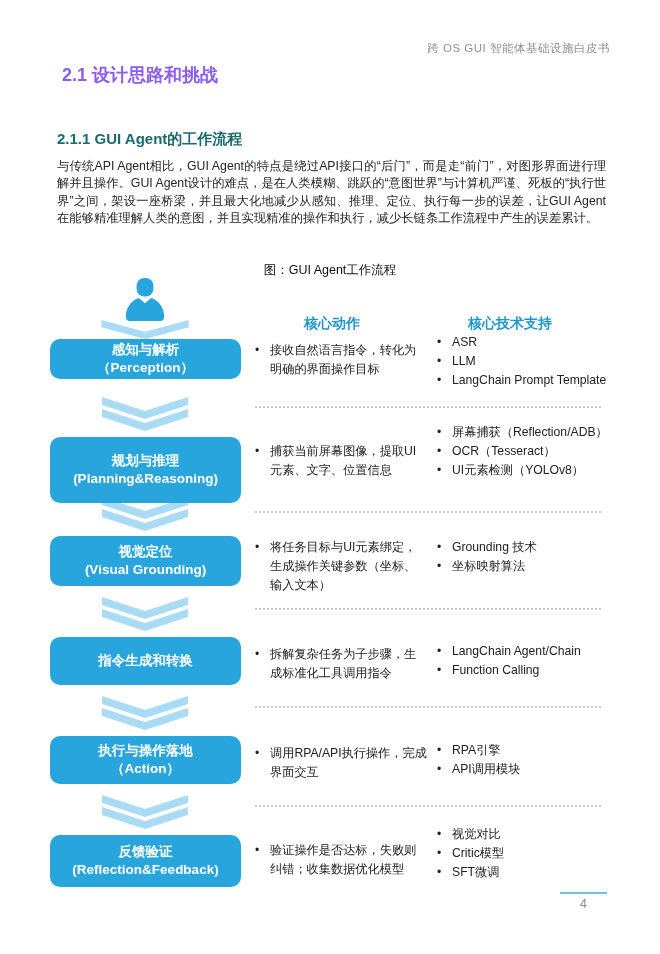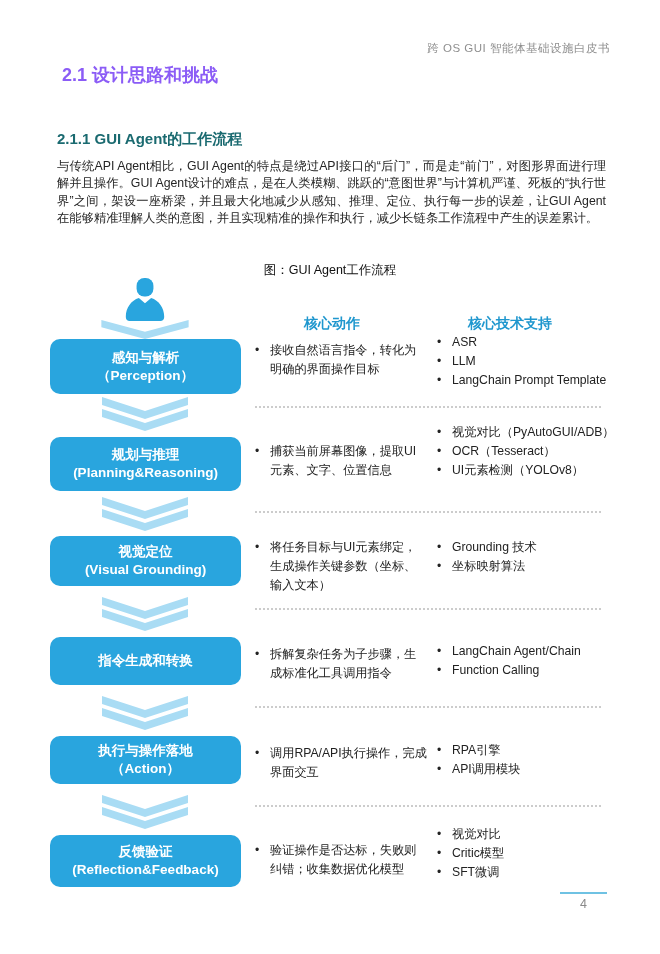--- a/index.html
+++ b/index.html
@@ -183,25 +183,25 @@
       <polygon points="0,12 43,26 86,12 86,20 43,34 0,20" fill="#a9dcf4"></polygon>
     </svg>
   </div>
   <div class="chev chev-double" style="top:795px">
     <svg viewBox="0 0 86 36" xmlns="http://www.w3.org/2000/svg">
       <polygon points="0,0 43,14 86,0 86,8 43,22 0,8" fill="#a9dcf4"></polygon>
       <polygon points="0,12 43,26 86,12 86,20 43,34 0,20" fill="#a9dcf4"></polygon>
     </svg>
   </div>
 
-  <div class="stage-box" style="top:339px;height:55px">
+  <div class="stage-box" style="top:339px;height:40px">
     <div>感知与解析</div>
     <div>（Perception）</div>
   </div>
-  <div class="stage-box" style="top:437px;height:54px">
+  <div class="stage-box" style="top:437px;height:66px">
     <div>规划与推理</div>
     <div>(Planning&amp;Reasoning)</div>
   </div>
   <div class="stage-box" style="top:536px;height:50px">
     <div>视觉定位</div>
     <div>(Visual Grounding)</div>
   </div>
   <div class="stage-box" style="top:637px;height:48px">
     <div>指令生成和转换</div>
   </div>
@@ -232,21 +232,21 @@
   <ul class="bullets action-block" style="top:841px">
     <li>验证操作是否达标，失败则纠错；收集数据优化模型</li>
   </ul>
 
   <ul class="bullets tech-block" style="top:333px">
     <li>ASR</li>
     <li>LLM</li>
     <li>LangChain Prompt Template</li>
   </ul>
   <ul class="bullets tech-block" style="top:423px">
-    <li>视觉对比（PyAutoGUI/ADB）</li>
+    <li>屏幕捕获（Reflection/ADB）</li>
     <li>OCR（Tesseract）</li>
     <li>UI元素检测（YOLOv8）</li>
   </ul>
   <ul class="bullets tech-block" style="top:538px">
     <li>Grounding 技术</li>
     <li>坐标映射算法</li>
   </ul>
   <ul class="bullets tech-block" style="top:642px">
     <li>LangChain Agent/Chain</li>
     <li>Function Calling</li>

